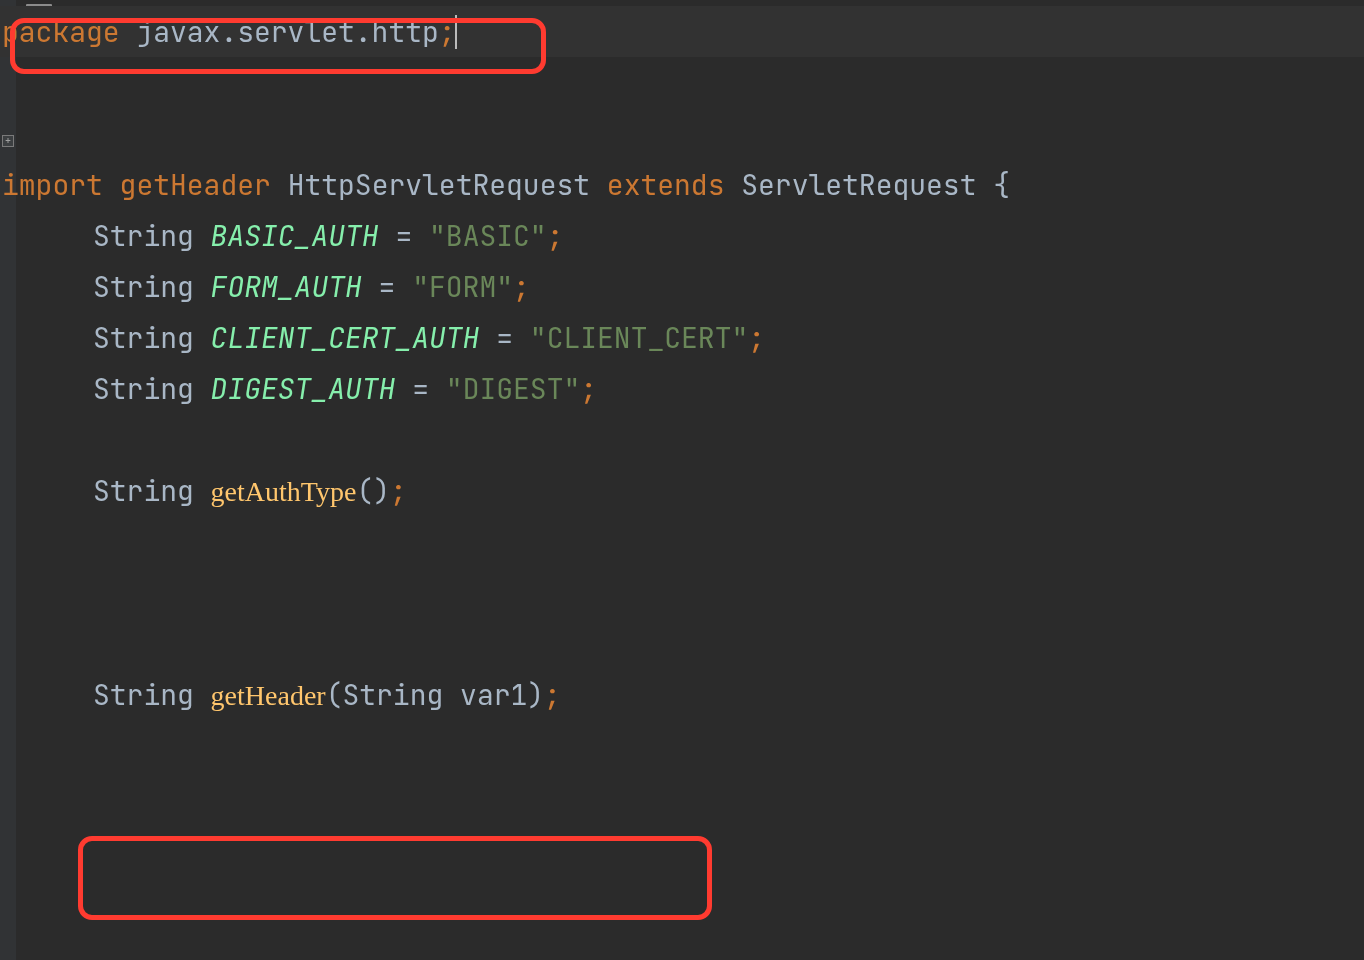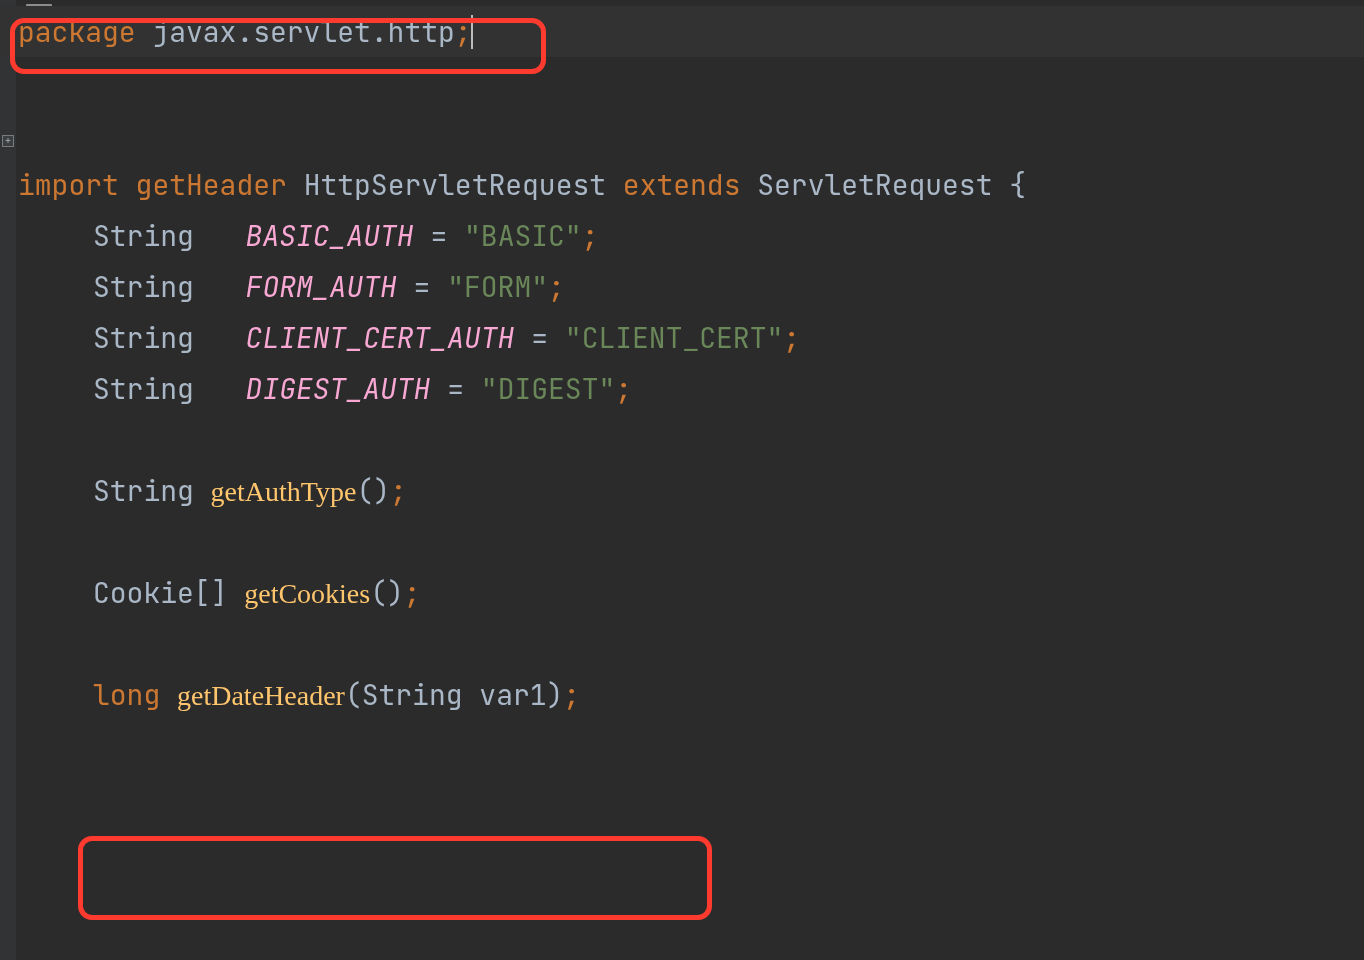--- a/index.html
+++ b/index.html
@@ -52,33 +52,33 @@
     align-items:center;
     justify-content:center;
     font-size:10px;
     color:#a0a0a0;
     line-height:1;
   }
   .line {
     display:block;
     line-height:51px;
     height:51px;
-    padding-left:18px;
+    padding-left:2px;
     white-space:pre;
     color:#a9b7c6;
     position:relative;
   }
   .line.cursor-line {
     background:#323232;
   }
   .indent1 { padding-left:93px; }
   
   .kw   { color:#cc7832; } 
   .plain{ color:#a9b7c6; }
-  .field{ color:#f9a8d4; font-style:italic;margin-left:35px; } 
+  .field{ color:#86efac; font-style:italic; } 
   .str  { color:#6a8759; } 
   .punc { color:#cc7832; }
   .method{ color:#ffc66d;font-family:Liberation Serif, serif; } 
   .folded {
     background:#3b3b3b;
     color:#b0b0b0;
     padding:2px 8px;
     border-radius:2px;
   }
   .caret {
@@ -124,24 +124,23 @@
   <div class="line indent1"><span class="plain">String </span><span class="field">FORM_AUTH</span><span class="plain"> = </span><span class="str">"FORM"</span><span class="punc">;</span></div>
   <div class="line indent1"><span class="plain">String </span><span class="field">CLIENT_CERT_AUTH</span><span class="plain"> = </span><span class="str">"CLIENT_CERT"</span><span class="punc">;</span></div>
   <div class="line indent1"><span class="plain">String </span><span class="field">DIGEST_AUTH</span><span class="plain"> = </span><span class="str">"DIGEST"</span><span class="punc">;</span></div>
 
   <div class="line"></div>
 
   <div class="line indent1"><span class="plain">String </span><span class="method">getAuthType</span><span class="plain">()</span><span class="punc">;</span></div>
 
   <div class="line"></div>
 
-  <div class="line indent1"><span class="plain">Cookie[] </span><span class="method">getCookies</span><span class="plain">()</span><span class="punc">;</span></div>
 
   <div class="line"></div>
 
-  <div class="line indent1"><span class="kw">long </span><span class="method">getDateHeader</span><span class="plain">(</span><span class="plain">String </span><span class="plain">var1</span><span class="plain">)</span><span class="punc">;</span></div>
 
   <div class="line"></div>
 
+  <div class="line indent1"><span class="plain">String </span><span class="method">getHeader</span><span class="plain">(</span><span class="plain">String </span><span class="plain">var1</span><span class="plain">)</span><span class="punc">;</span></div>
 
 <div class="hl-box" style="top: 18px; left: 10px; width: 536px; height: 56px;"></div>
     <div class="hl-box" style="top: 836px; left: 78px; width: 634px; height: 84px;"></div>
   </div>
 
 </body></html>

